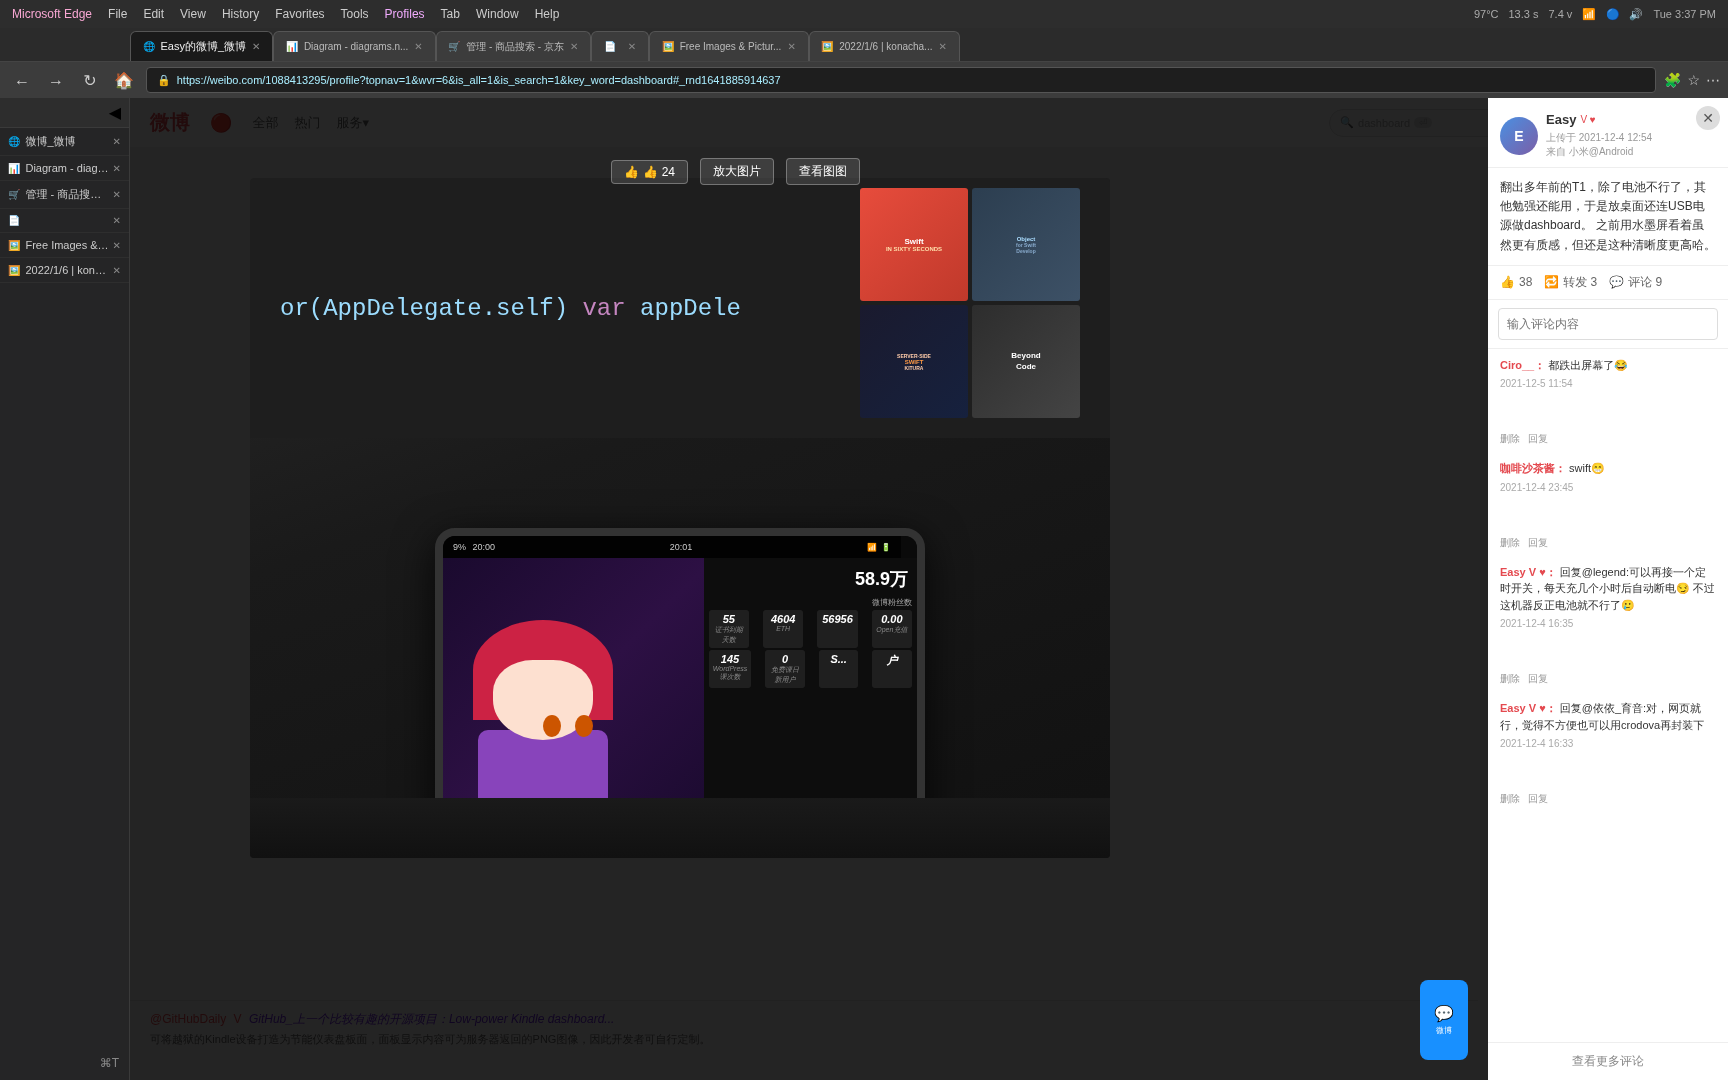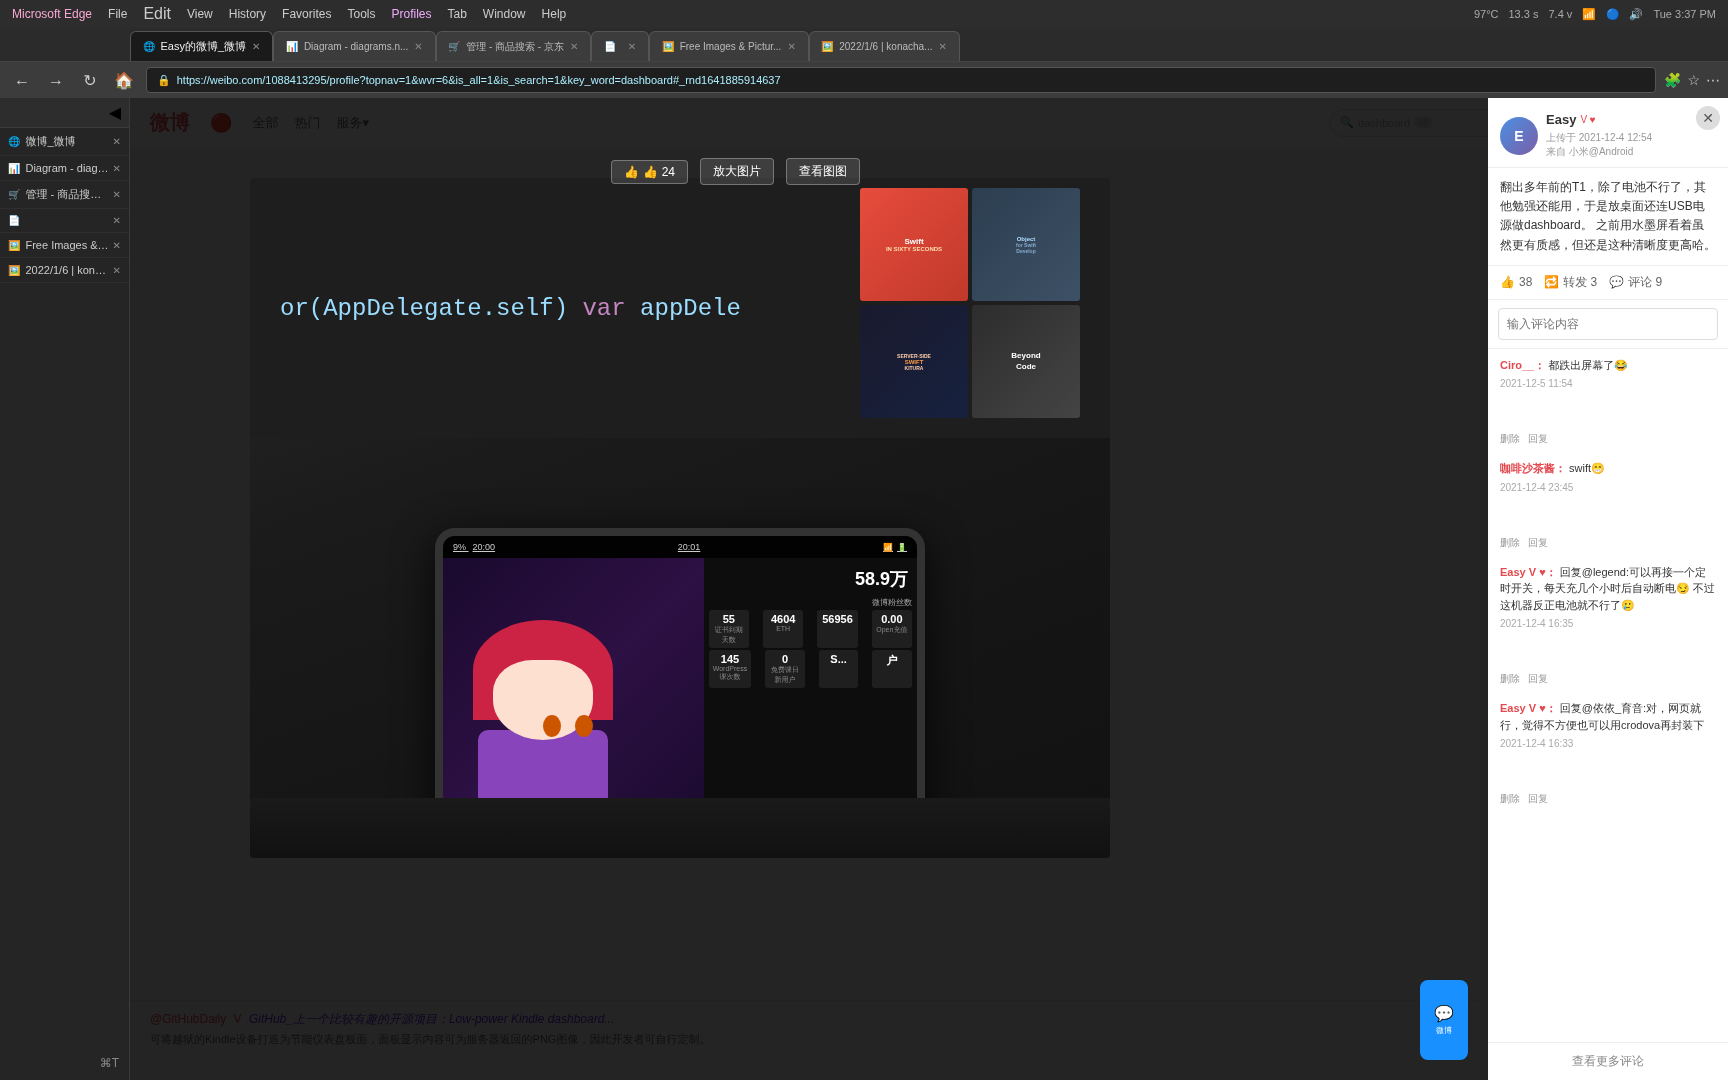--- a/index.html
+++ b/index.html
@@ -224,31 +224,30 @@
     #tablet-screen {
       width: 100%;
       height: 100%;
       background: #0a0a0a;
       position: relative;
       overflow: hidden;
     }
     
     #tablet-status {
       position: absolute;
-      top: 0; left: 0; right: 0;
+      top: 0; left: 0; right: 16px;
       height: 22px;
       background: rgba(0,0,0,0.8);
       display: flex;
       align-items: center;
       justify-content: space-between;
       padding: 0 10px;
       font-size: 9px;
       color: #ccc;
       z-index: 10;
-      text-decoration: underline;
     }
     
     #tablet-dashboard {
       position: absolute;
       top: 22px; left: 0; right: 0; bottom: 0;
       background: #0d0d0d;
     }
     
     #anime-bg {
       position: absolute;
@@ -308,20 +307,21 @@
       font-size: 18px;
       font-weight: bold;
       text-align: right;
       padding: 4px;
     }
     #big-stat-label { font-size: 8px; color: #aaa; text-align: right; }
     .stats-row {
       display: grid;
       grid-template-columns: 1fr 1fr 1fr 1fr;
       gap: 14px;
+      font-style: italic;
     }
     .stat-cell {
       background: rgba(255,255,255,0.08);
       border-radius: 3px;
       padding: 3px 4px;
       text-align: center;
     }
     .stat-value { color: white; font-size: 11px; font-weight: bold; }
     .stat-label { color: #888; font-size: 7px; }
 
@@ -467,21 +467,21 @@
       color: #555;
     }
   </style>
 </head>
 <body>
 
 <div id="top-bar">
   <div id="top-bar-left">
     <span style="color:#f9a8d4;font-size:12px;">Microsoft Edge</span>
     <span style="color:#ccc;font-size:12px;cursor:pointer;">File</span>
-    <span style="color:#ccc;font-size:16px;cursor:pointer;">Edit</span>
+    <span style="color:#ccc;font-size:12px;cursor:pointer;">Edit</span>
     <span style="color:#ccc;font-size:12px;cursor:pointer;">View</span>
     <span style="color:#ccc;font-size:12px;cursor:pointer;">History</span>
     <span style="color:#ccc;font-size:12px;cursor:pointer;">Favorites</span>
     <span style="color:#ccc;font-size:12px;cursor:pointer;">Tools</span>
     <span style="color:#f0abfc;font-size:12px;cursor:pointer;">Profiles</span>
     <span style="color:#ccc;font-size:12px;cursor:pointer;">Tab</span>
     <span style="color:#ccc;font-size:12px;cursor:pointer;">Window</span>
     <span style="color:#ccc;font-size:12px;cursor:pointer;">Help</span>
   </div>
   <div id="top-bar-right">

